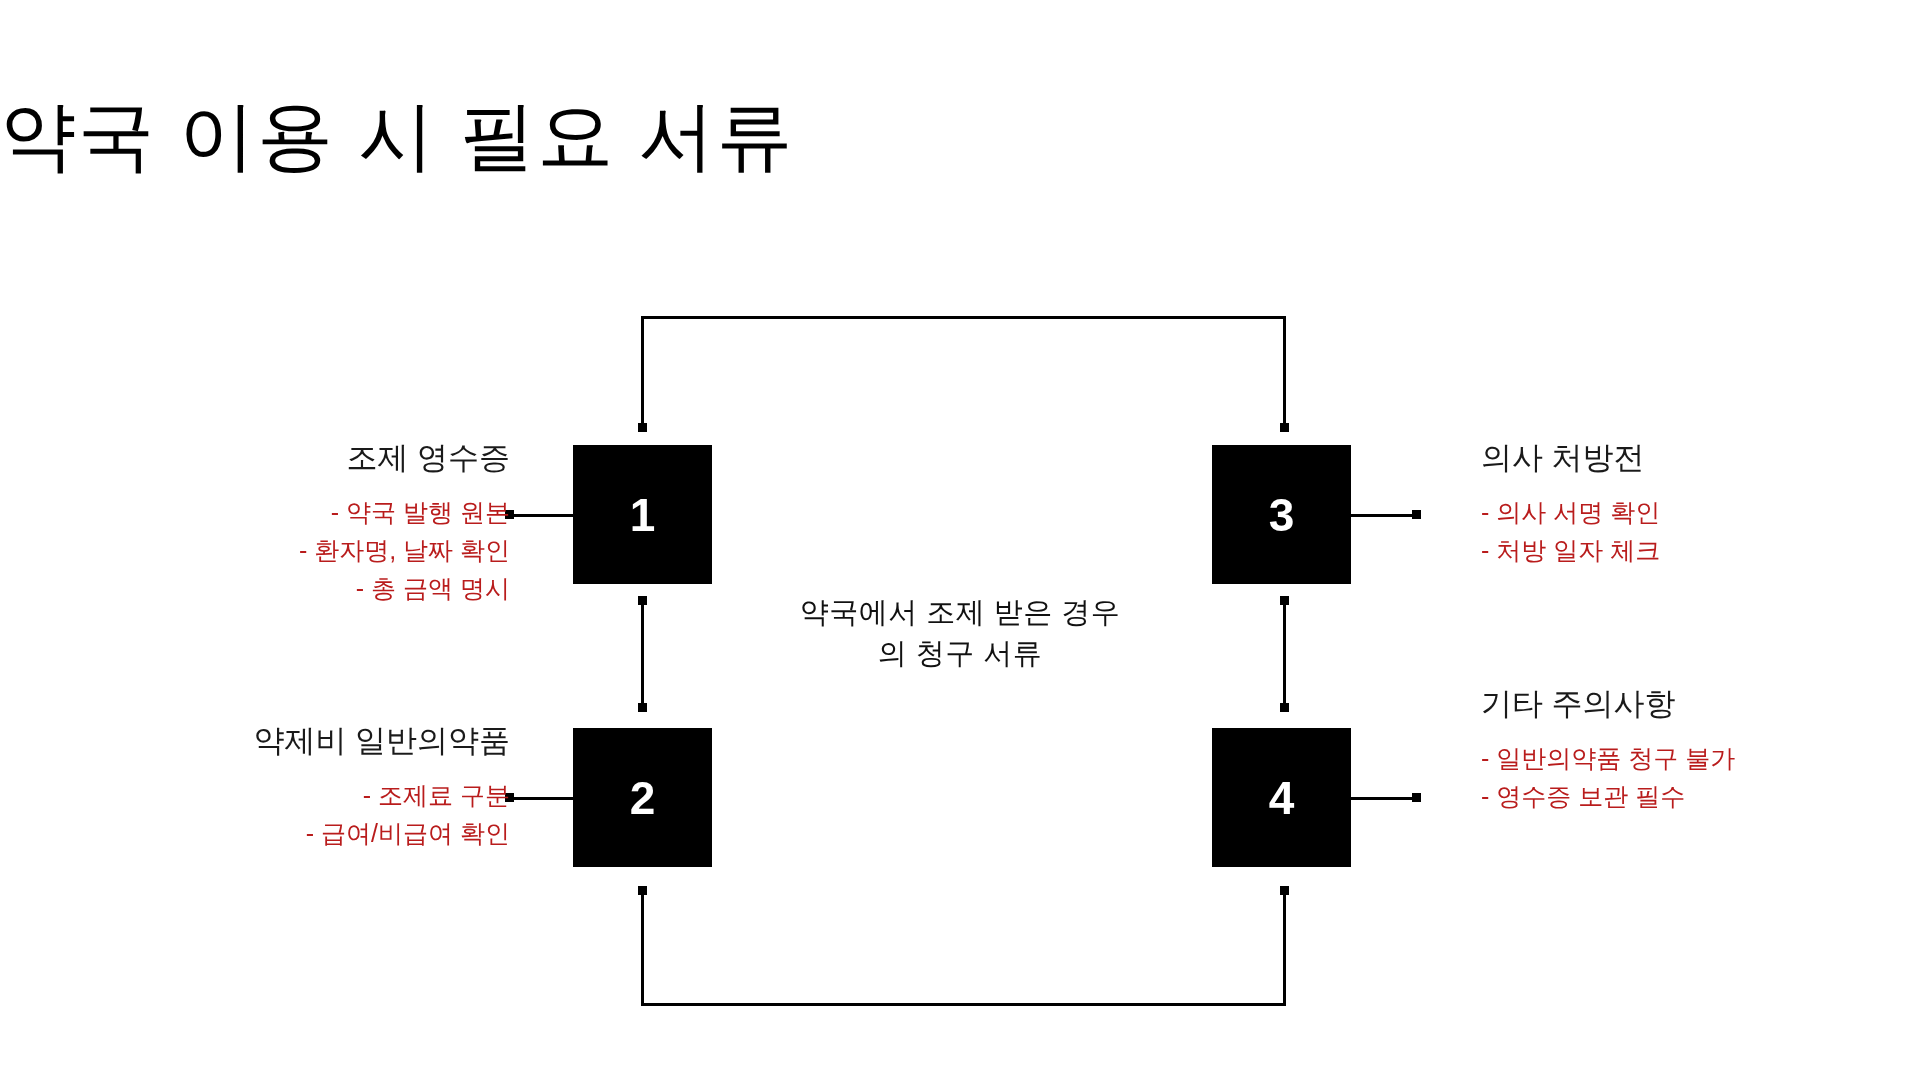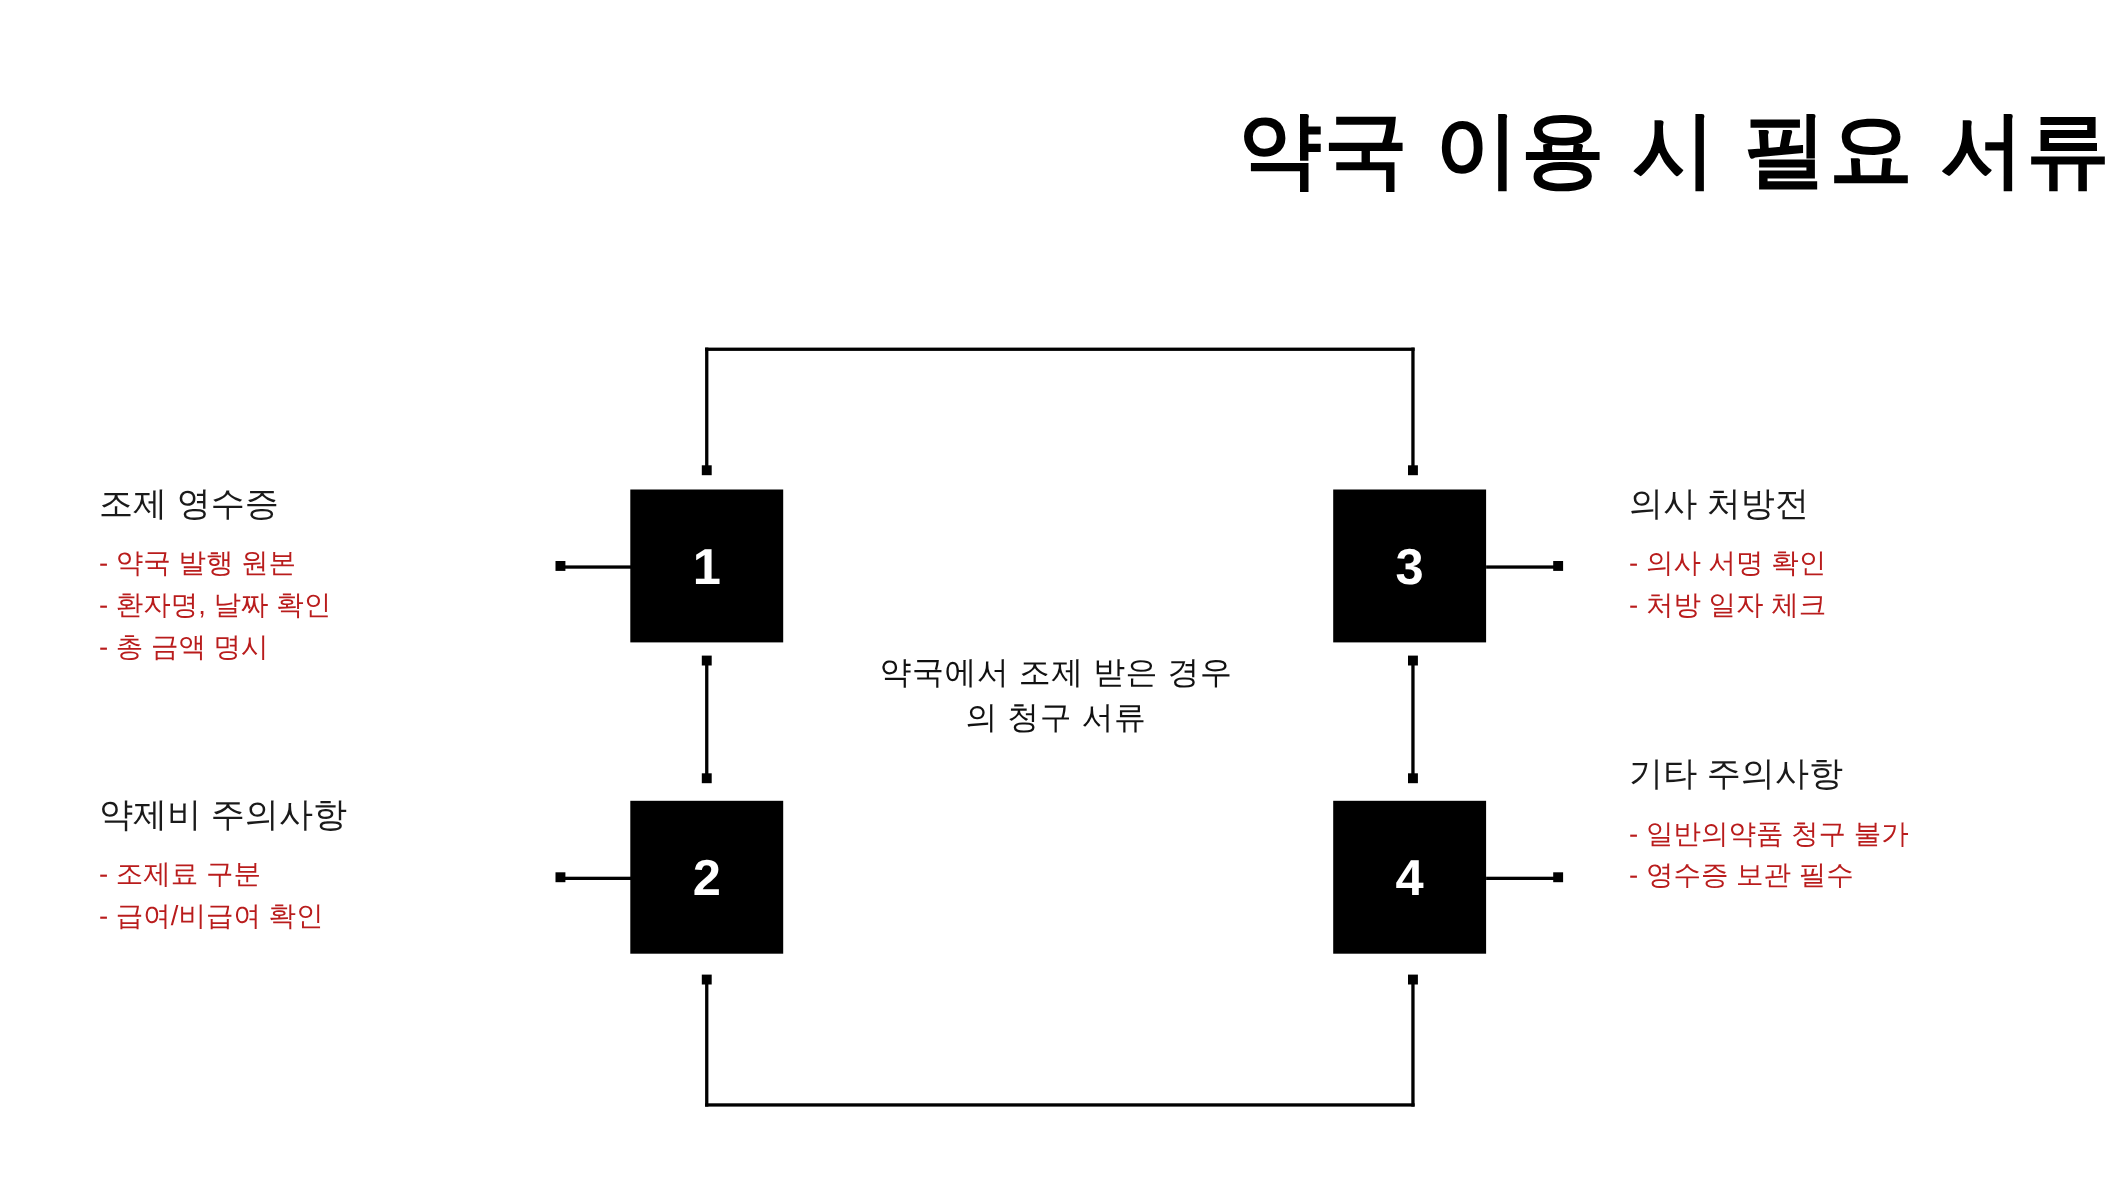--- a/index.html
+++ b/index.html
@@ -16,23 +16,23 @@
     font-family: "Liberation Sans", "DejaVu Sans", sans-serif;
     color: #111111;
   }
 
   
   #page-title {
     position: absolute;
     left: 0;
     top: 86px;
     width: 1920px;
-    text-align: right;
+    text-align: left;
     font-size: 76px;
-    font-weight: 700;
+    font-weight: 400;
     letter-spacing: 2px;
     color: #000000;
     white-space: pre;
   }
 
   
   .node-box {
     position: absolute;
     width: 139px;
     height: 139px;
@@ -100,21 +100,21 @@
   #stub-3 { left: 1351px; top: 514px; width: 66px; }
   #cap-stub-3 { left: 1412px; top: 510px; }
   #stub-4 { left: 1351px; top: 797px; width: 66px; }
   #cap-stub-4 { left: 1412px; top: 793px; }
 
   
   .label-group {
     position: absolute;
     width: 420px;
   }
-  .label-group.left  { text-align: left; }
+  .label-group.left  { text-align: right; }
   .label-group.right { text-align: left; margin-left: 44px; }
 
   .label-heading {
     font-size: 31px;
     font-weight: 500;
     color: #1a1a1a;
     margin-bottom: 14px;
     white-space: nowrap;
   }
   .label-bullet {
@@ -194,21 +194,21 @@
   </div>
 
   <div class="label-group left" id="labels-1">
     <div class="label-heading">조제 영수증</div>
     <div class="label-bullet">- 약국 발행 원본</div>
     <div class="label-bullet">- 환자명, 날짜 확인</div>
     <div class="label-bullet">- 총 금액 명시</div>
   </div>
 
   <div class="label-group left" id="labels-2">
-    <div class="label-heading">약제비 주의사항</div>
+    <div class="label-heading">약제비 일반의약품</div>
     <div class="label-bullet">- 조제료 구분</div>
     <div class="label-bullet">- 급여/비급여 확인</div>
   </div>
 
   <div class="label-group right" id="labels-3">
     <div class="label-heading">의사 처방전</div>
     <div class="label-bullet">- 의사 서명 확인</div>
     <div class="label-bullet">- 처방 일자 체크</div>
   </div>
 

